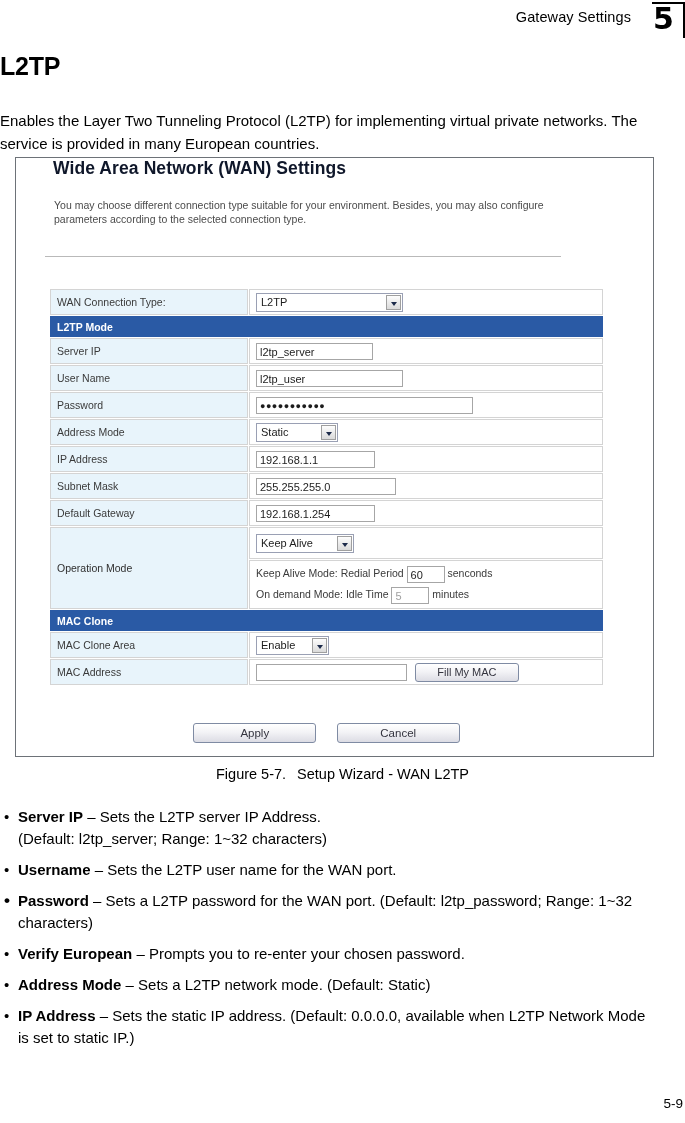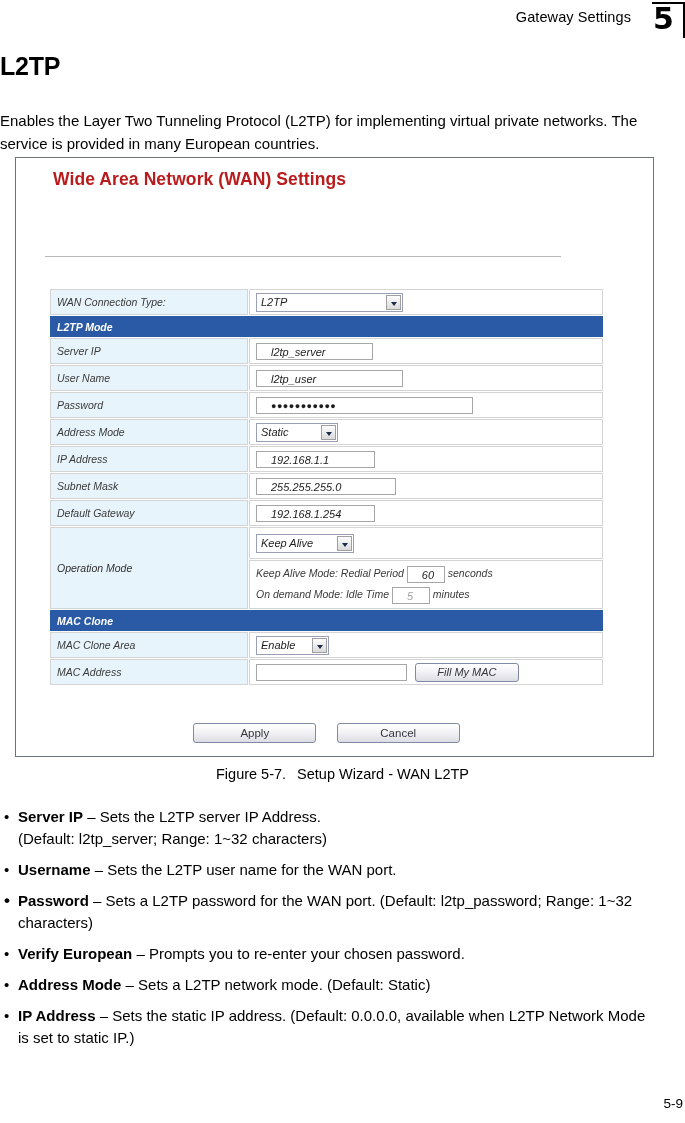--- a/index.html
+++ b/index.html
@@ -99,24 +99,24 @@
   .shot-inner {
     position: absolute;
     left: 0;
     top: 0;
     width: 637px;
     height: 598px;
   }
   .wan-title {
     position: absolute;
     left: 37px;
-    top: 11px;
+    top: 0;
     font-size: 17.5px;
     font-weight: bold;
-    color: #b91c1c;
+    color: #0f172a;
     letter-spacing: 0.1px;
     white-space: nowrap;
   }
   .wan-desc {
     position: absolute;
     left: 38px;
     top: 40px;
     width: 530px;
     font-size: 10.5px;
     line-height: 14px;
@@ -142,21 +142,20 @@
     font-size: 10.5px;
     color: #2f2f2f;
     table-layout: fixed;
   }
   .tbl td {
     padding: 0;
     vertical-align: middle;
     background: #ffffff;
     border: 1px solid #d4d4d4;
     height: 24px;
-    font-style: italic;
   }
   .lbl {
     background: #e8f4fb !important;
     padding-left: 6px !important;
     width: 190px;
     color: #3a3a3a;
   }
   .lbl-wide {
     background: #e8f4fb !important;
     padding-left: 6px !important;
@@ -177,21 +176,21 @@
 
   
   .txt {
     display: inline-block;
     height: 17px;
     line-height: 17px;
     border: 1px solid #a6a6a6;
     background: #ffffff;
     font-size: 11px;
     color: #1c1c1c;
-    padding: 0 14px;
+    padding: 0 3px;
     box-sizing: border-box;
     vertical-align: middle;
     font-family: "Liberation Sans", sans-serif;
   }
   .txt.w-server  { width: 117px; }
   .txt.w-user    { width: 147px; }
   .txt.w-pass    { width: 217px; }
   .txt.w-ip      { width: 119px; }
   .txt.w-mask    { width: 140px; }
   .txt.w-gw      { width: 119px; }
@@ -346,20 +345,21 @@
   </div>
 </div>
 
 <div class="section-title">L2TP</div>
 <div class="intro">Enables the Layer Two Tunneling Protocol (L2TP) for implementing virtual private networks. The service is provided in many European countries.</div>
 
 <div class="shot">
   <div class="shot-inner">
 
     <div class="wan-title">Wide Area Network (WAN) Settings</div>
+    <div class="wan-desc">You may choose different connection type suitable for your environment. Besides, you may also configure parameters according to the selected connection type.</div>
     <div class="divider"></div>
 
     <table class="tbl">
       <tbody>
 
         <tr>
           <td class="lbl">WAN Connection Type:</td>
           <td class="val">
             <span class="sel w-wan">
               <span class="sel-text">L2TP</span>

